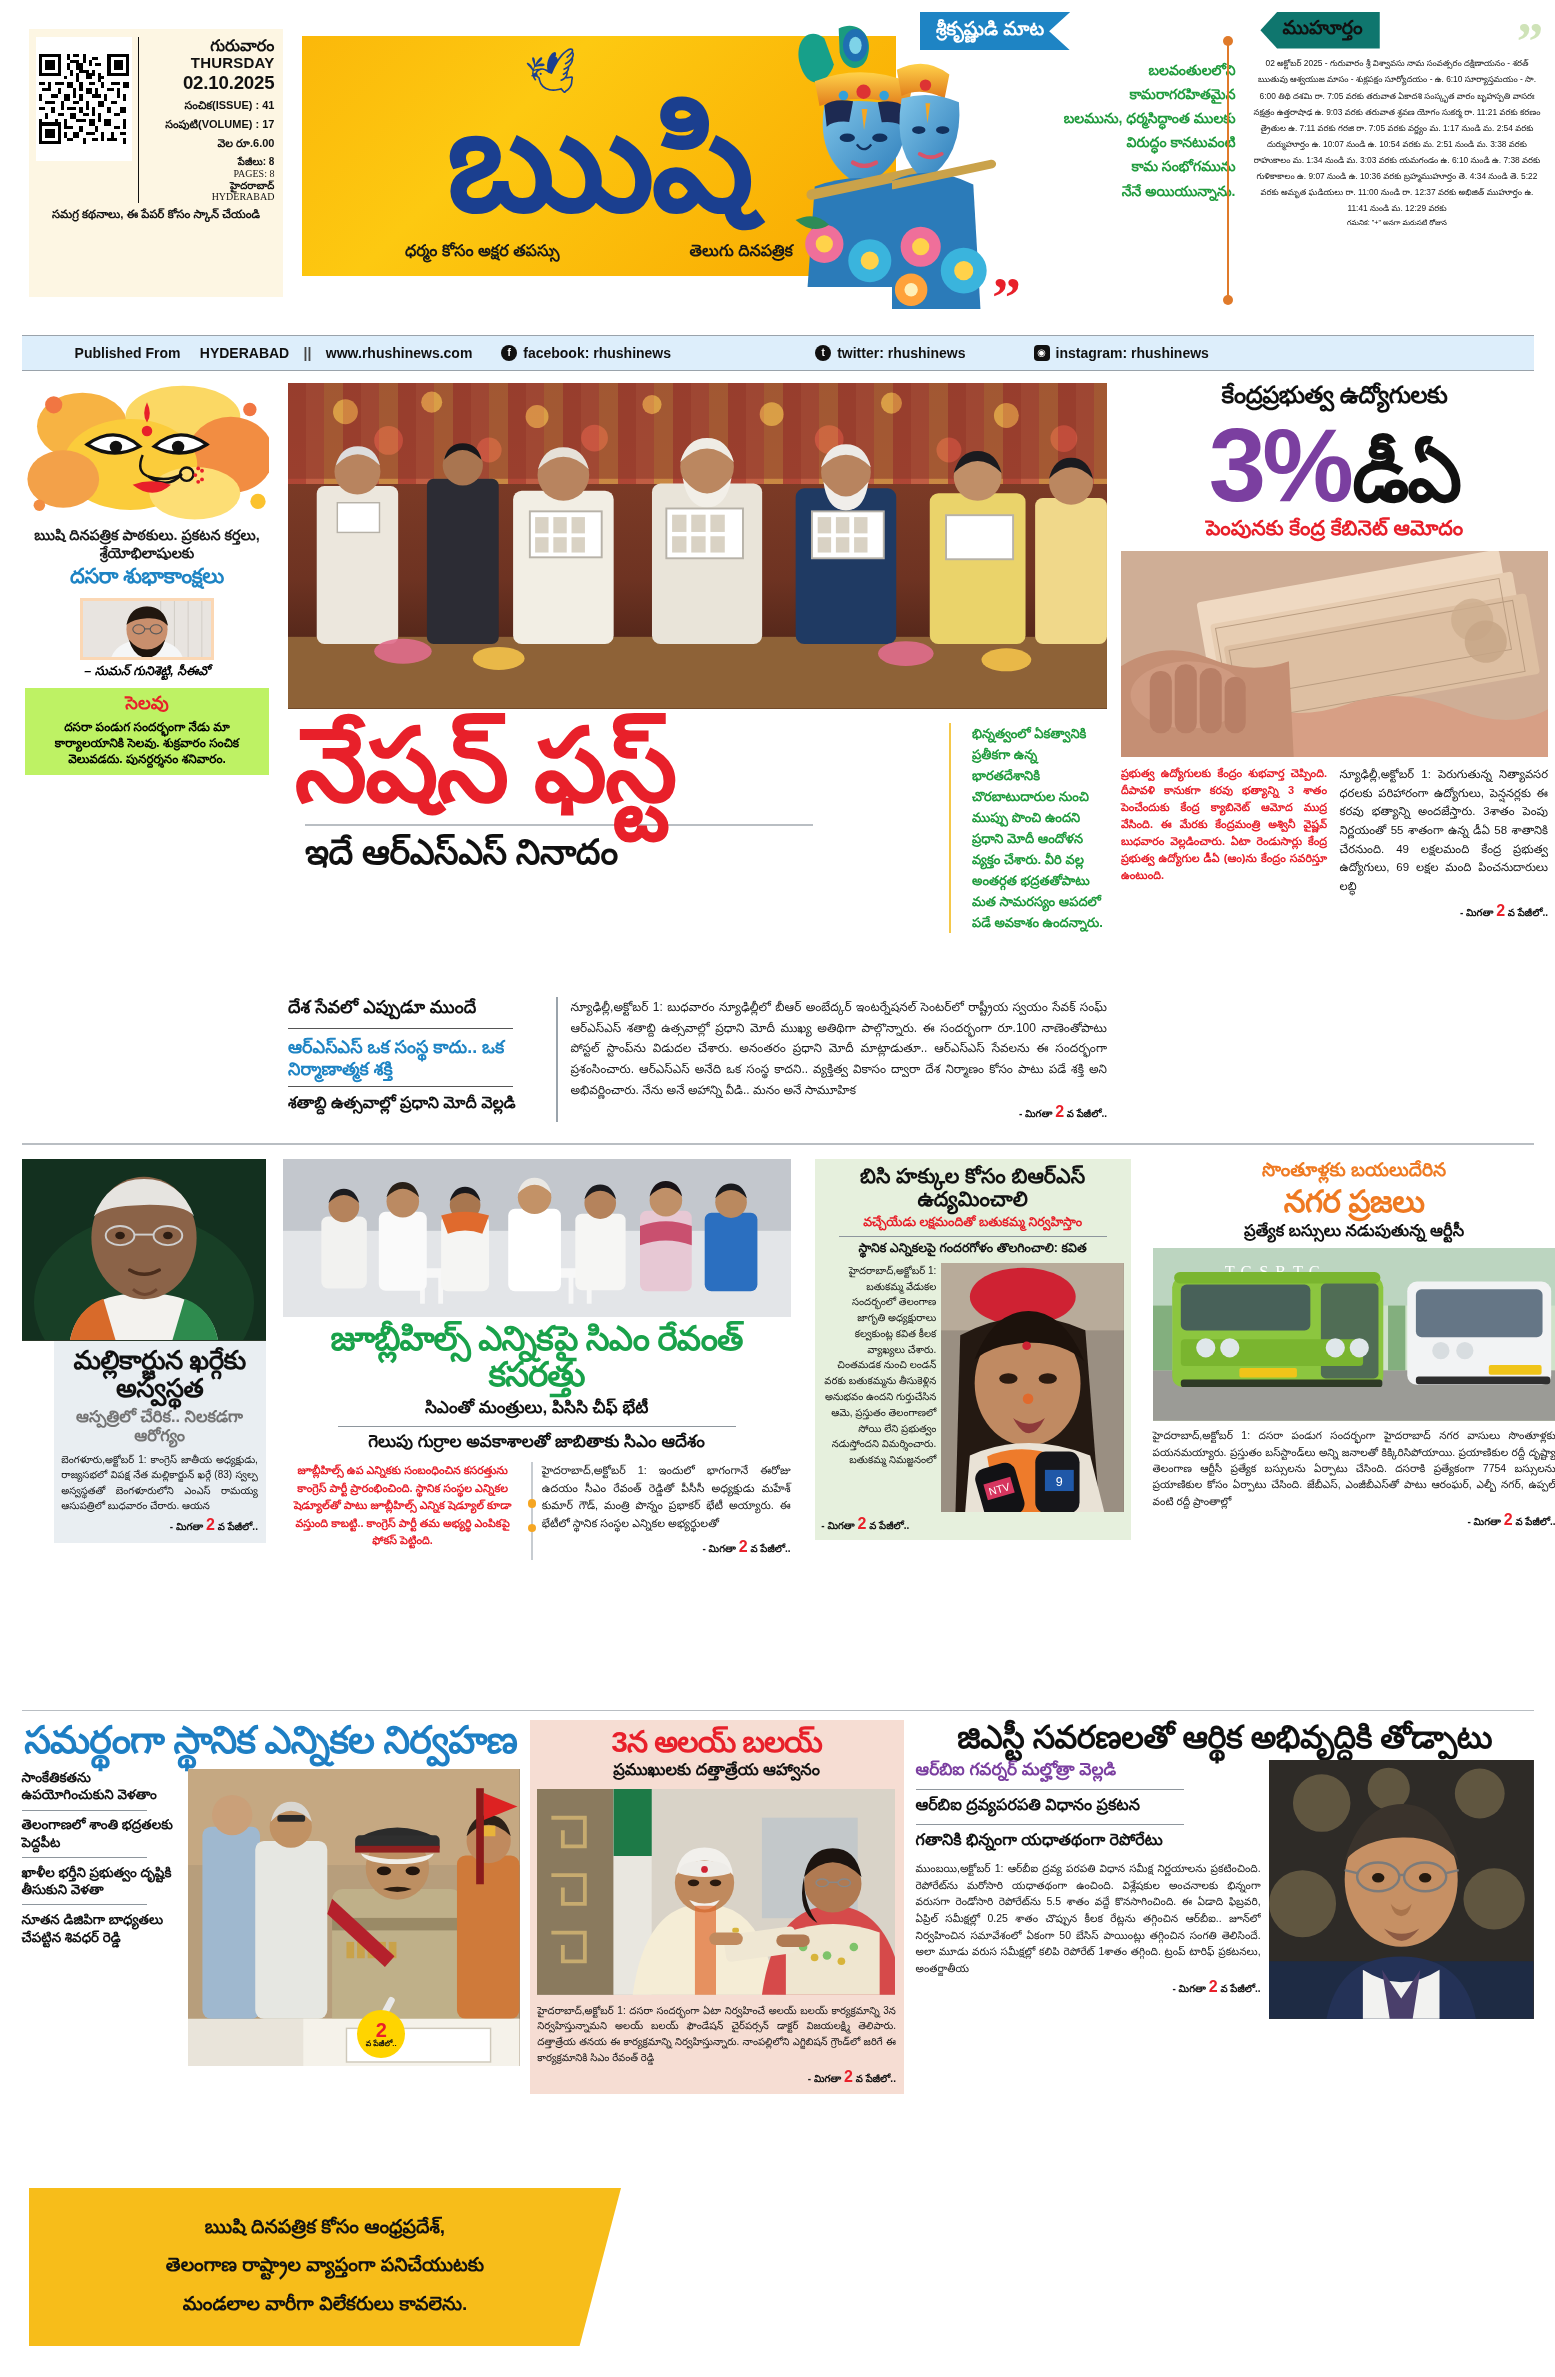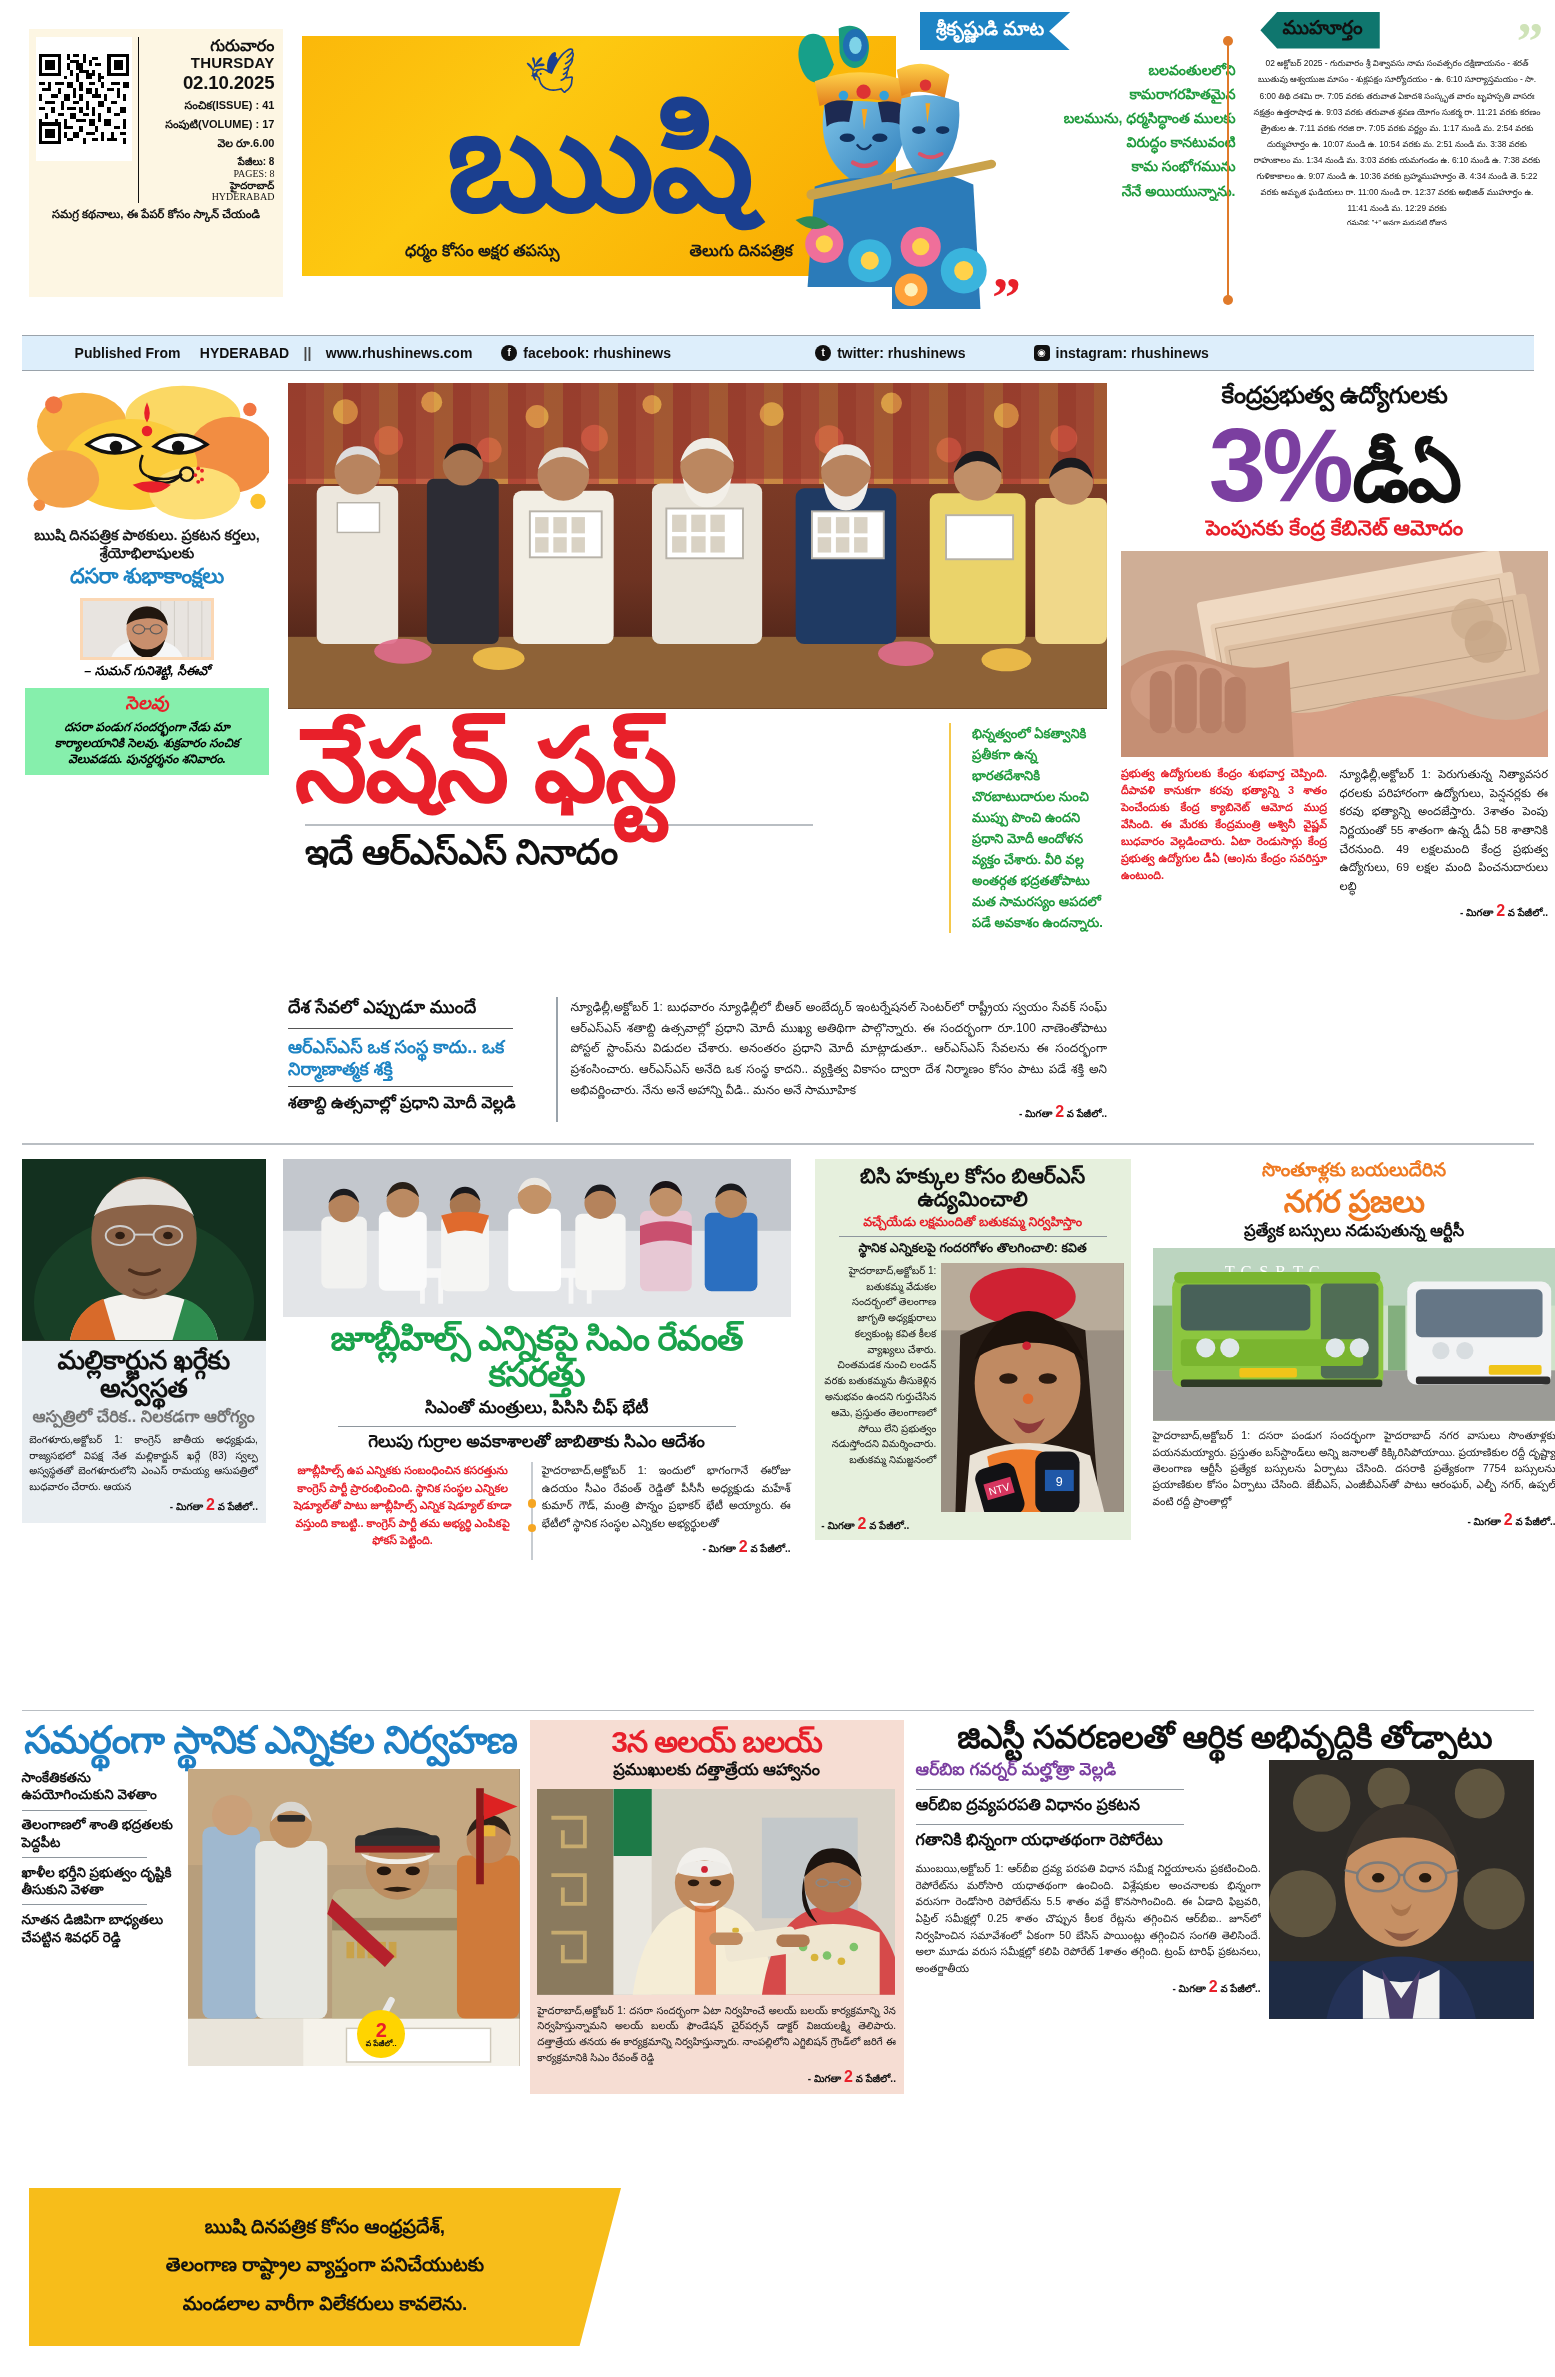--- a/index.html
+++ b/index.html
@@ -117,21 +117,21 @@
 
   
   .promo { position:absolute; left:25px; top:383px; width:244px; }
   .durga {
     width:244px; height:144px; position:relative; overflow:hidden; background:#fff;
   }
   .promo-txt { text-align:center; font-size:14.4px; font-weight:700; line-height:1.25; color:#1a1a1a; margin-top:-2.9px;}
   .promo-dasara { text-align:center; font-size:21px; font-weight:800; color:#1e84c4; margin-top:1.9px; letter-spacing:-0.5px;}
   .promo-photo { width:134px; height:62px; margin:4.8px auto 0 auto; border:3.4px solid #fbd7b4; background:#cfd5d9; overflow:hidden; position:relative;}
   .promo-by { text-align:center; font-size:12.5px; font-weight:700; font-style:italic; margin-top:3.8px; }
-  .selavu { margin-top:7.7px; background:#86efac; padding:4.8px 5.8px 7.7px 5.8px;font-style:italic; }
+  .selavu { margin-top:7.7px; background:#bef264; padding:4.8px 5.8px 7.7px 5.8px; }
   .selavu h4 { text-align:center; color:#e8202a; font-size:18px; font-weight:800; }
   .selavu p { text-align:center; font-size:12px; font-weight:600; line-height:1.32; margin-top:1.9px;}
 
   
   .mainphoto { position:absolute; left:288px; top:383px; width:819px; height:326px; background:#402018; overflow:hidden;}
   .stage-bg { position:absolute; inset:0; background:linear-gradient(180deg,#5c2a1d 0%,#7d3b26 28%,#6e3322 60%,#3a1b12 100%); }
   .flwall { position:absolute; left:0; right:0; top:0; height:101px;
     background:repeating-linear-gradient(90deg,#c14a3a 0 18px,#d8694d 18px 36px,#e3a14c 36px 55px); opacity:.75;}
 
   
@@ -164,21 +164,21 @@
   .da-sub { text-align:center; font-size:20.6px; font-weight:800; color:#e8202a; margin-top:1px;}
   .da-photo { margin-top:6.7px; width:427px; height:206px; background:#d8b6a0; overflow:hidden; position:relative;}
   .da-cols { display:flex; margin-top:7.7px; gap:12.5px; }
   .da-c1 { width:206px; color:#e8202a; font-size:11px; font-weight:700; line-height:1.55; text-align:justify;}
   .da-c2 { flex:1; font-size:11.5px; line-height:1.62; text-align:justify; color:#111;}
 
   
   .sec2 { position:absolute; left:21.6px; top:1150px; width:1512px; height:556px; }
   .kharge { position:absolute; left:0; top:8.6px; width:244px; }
   .kharge-photo { width:244px; height:182px; background:#2b3a2b; overflow:hidden; position:relative;}
-  .kharge-body { background:#e9eef2; padding:6.7px 7.7px 7.7px 7.7px; }
+  .kharge-body { background:#e9eef2; padding:6.7px 7.7px 7.7px 7.7px;margin-left:32px; }
   .kharge-body h3 { text-align:center; font-size:26px; font-weight:800; line-height:1.05; color:#111; letter-spacing:-0.5px;}
   .kharge-body h5 { text-align:center; font-size:16.3px; font-weight:800; color:#737373; line-height:1.2; margin-top:4.8px;}
   .kharge-body p { font-size:10px; line-height:1.56; text-align:justify; margin-top:5.8px; color:#111;}
 
   .jubilee { position:absolute; left:261px; top:8.6px; width:508px; }
   .jubilee-photo { width:508px; height:158px; background:#c9ccd2; overflow:hidden; position:relative;}
   .jubilee h3 { text-align:center; font-size:34px; font-weight:800; color:#19a24a; line-height:1.06; margin-top:3.8px; letter-spacing:-1px;}
   .jubilee .k1 { text-align:center; font-size:17px; font-weight:800; margin-top:5.8px; color:#111;}
   .jubilee .kr { height:1.4px; background:#8e969d; margin:4.8px auto; width:398px;}
   .jubilee .k2 { text-align:center; font-size:17px; font-weight:800; color:#111;}

